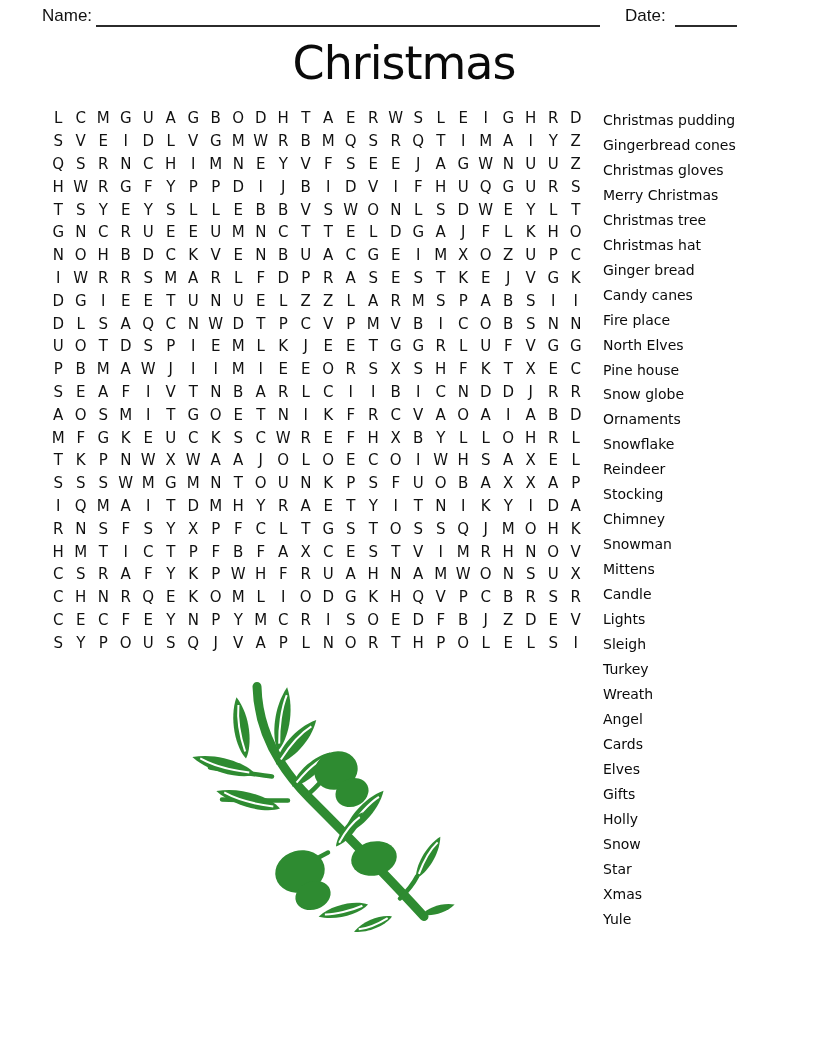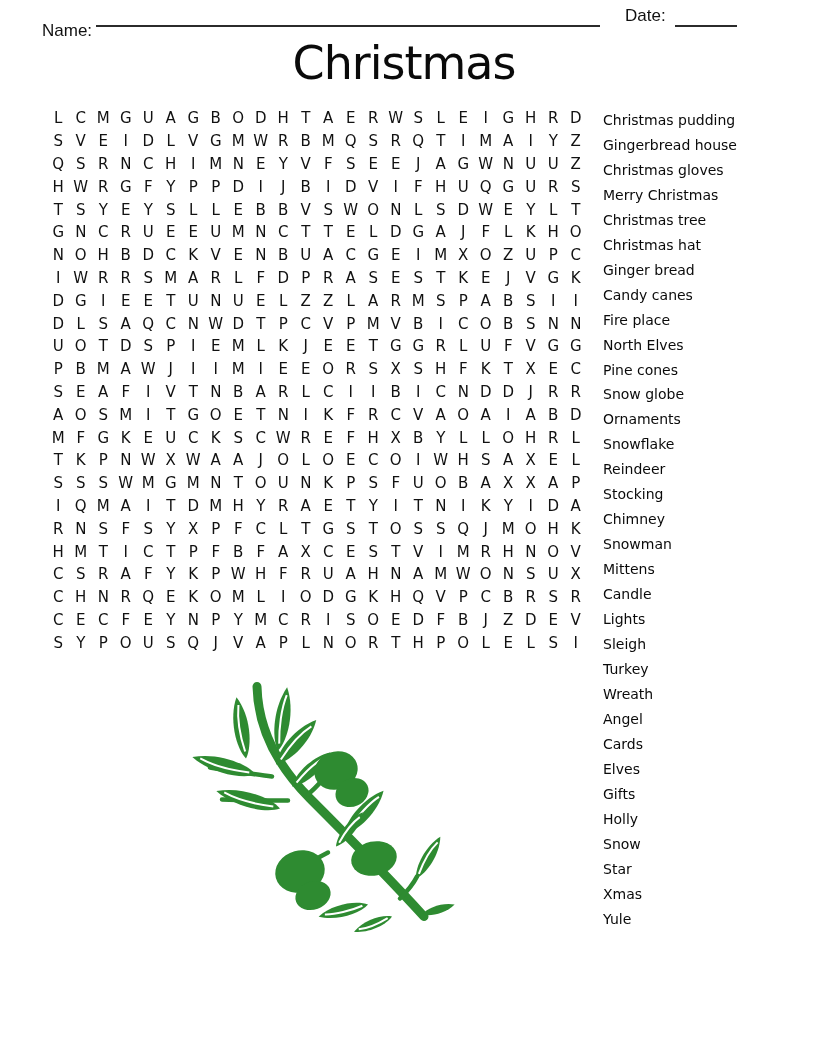--- a/index.html
+++ b/index.html
@@ -5,21 +5,21 @@
   html,body{margin:0;padding:0;}
   body{
     width:816px;height:1056px;background:#ffffff;position:relative;
     font-family:"DejaVu Sans",sans-serif;color:#000;overflow:hidden;
   }
   .hdr-label{
     position:absolute;top:6px;font-family:"Liberation Sans",sans-serif;
     font-size:17px;color:#111;
   }
   .blank-line{position:absolute;height:0;border-bottom:2px solid #2b2b2b;}
-  #name-label{left:42px;margin-top:15px;}
+  #name-label{left:42px;}
   #name-line{left:96px;top:25px;width:504px;}
   #date-label{left:625px;text-align:right;}
   #date-line{left:675px;top:25px;width:62px;}
   #page-title{
     position:absolute;top:36px;left:0;width:808px;text-align:center;
     font-size:46px;font-weight:500;letter-spacing:-1px;color:#0a0a0a;
   }
   #word-grid{
     position:absolute;left:47px;top:107px;
     display:grid;grid-template-columns:repeat(24,22.5px);grid-auto-rows:22.8px;
@@ -621,30 +621,30 @@
     <span class="grid-cell">O</span>
     <span class="grid-cell">L</span>
     <span class="grid-cell">E</span>
     <span class="grid-cell">L</span>
     <span class="grid-cell">S</span>
     <span class="grid-cell">I</span>
   </div>
 
 <ul id="word-list">
     <li class="word-item">Christmas pudding</li>
-    <li class="word-item">Gingerbread house</li>
+    <li class="word-item">Gingerbread cones</li>
     <li class="word-item">Christmas gloves</li>
     <li class="word-item">Merry Christmas</li>
     <li class="word-item">Christmas tree</li>
     <li class="word-item">Christmas hat</li>
     <li class="word-item">Ginger bread</li>
     <li class="word-item">Candy canes</li>
     <li class="word-item">Fire place</li>
     <li class="word-item">North Elves</li>
-    <li class="word-item">Pine cones</li>
+    <li class="word-item">Pine house</li>
     <li class="word-item">Snow globe</li>
     <li class="word-item">Ornaments</li>
     <li class="word-item">Snowflake</li>
     <li class="word-item">Reindeer</li>
     <li class="word-item">Stocking</li>
     <li class="word-item">Chimney</li>
     <li class="word-item">Snowman</li>
     <li class="word-item">Mittens</li>
     <li class="word-item">Candle</li>
     <li class="word-item">Lights</li>

